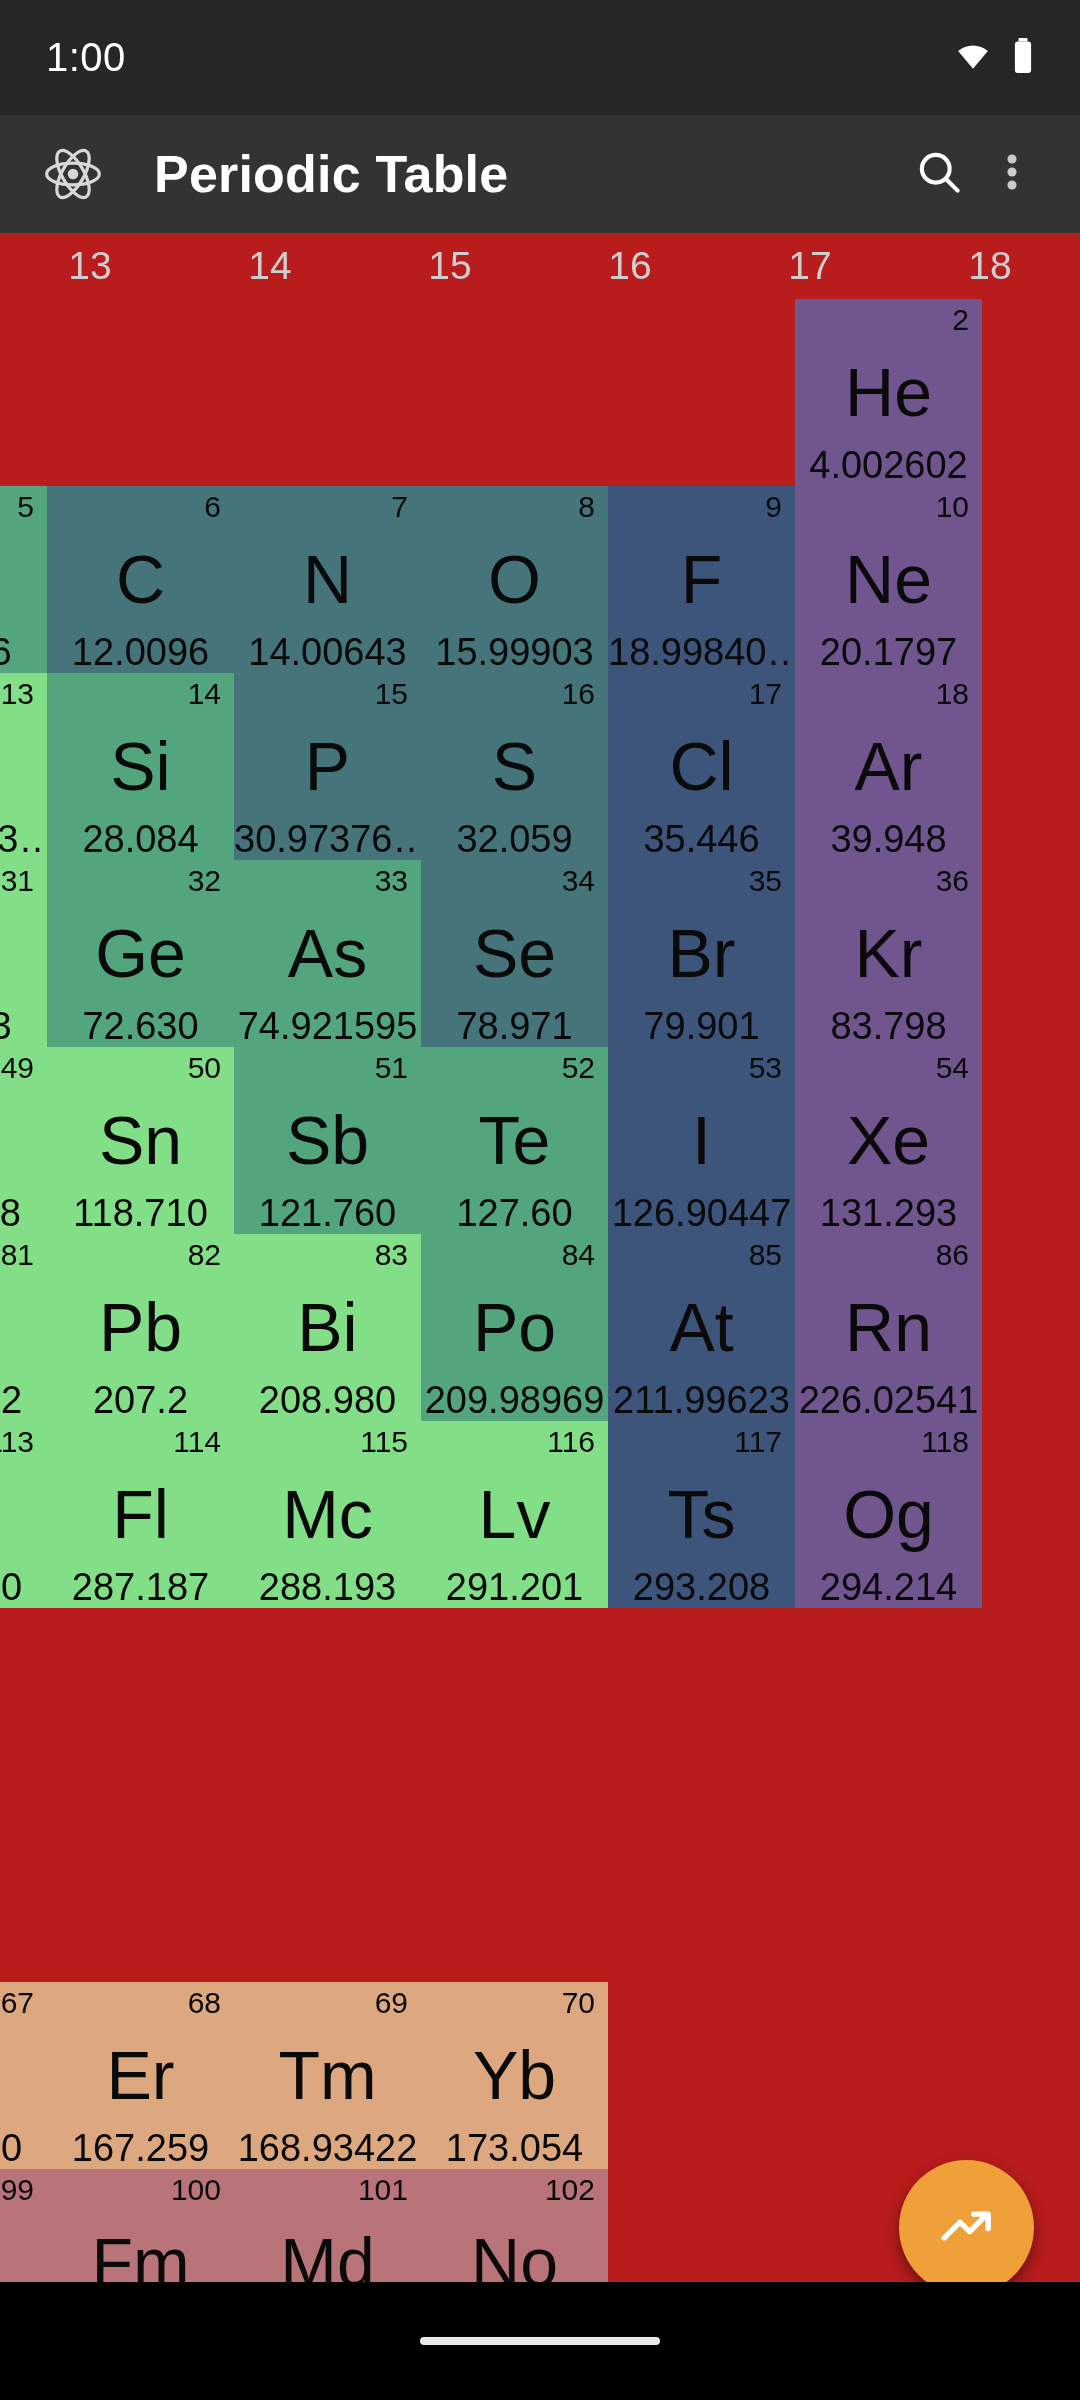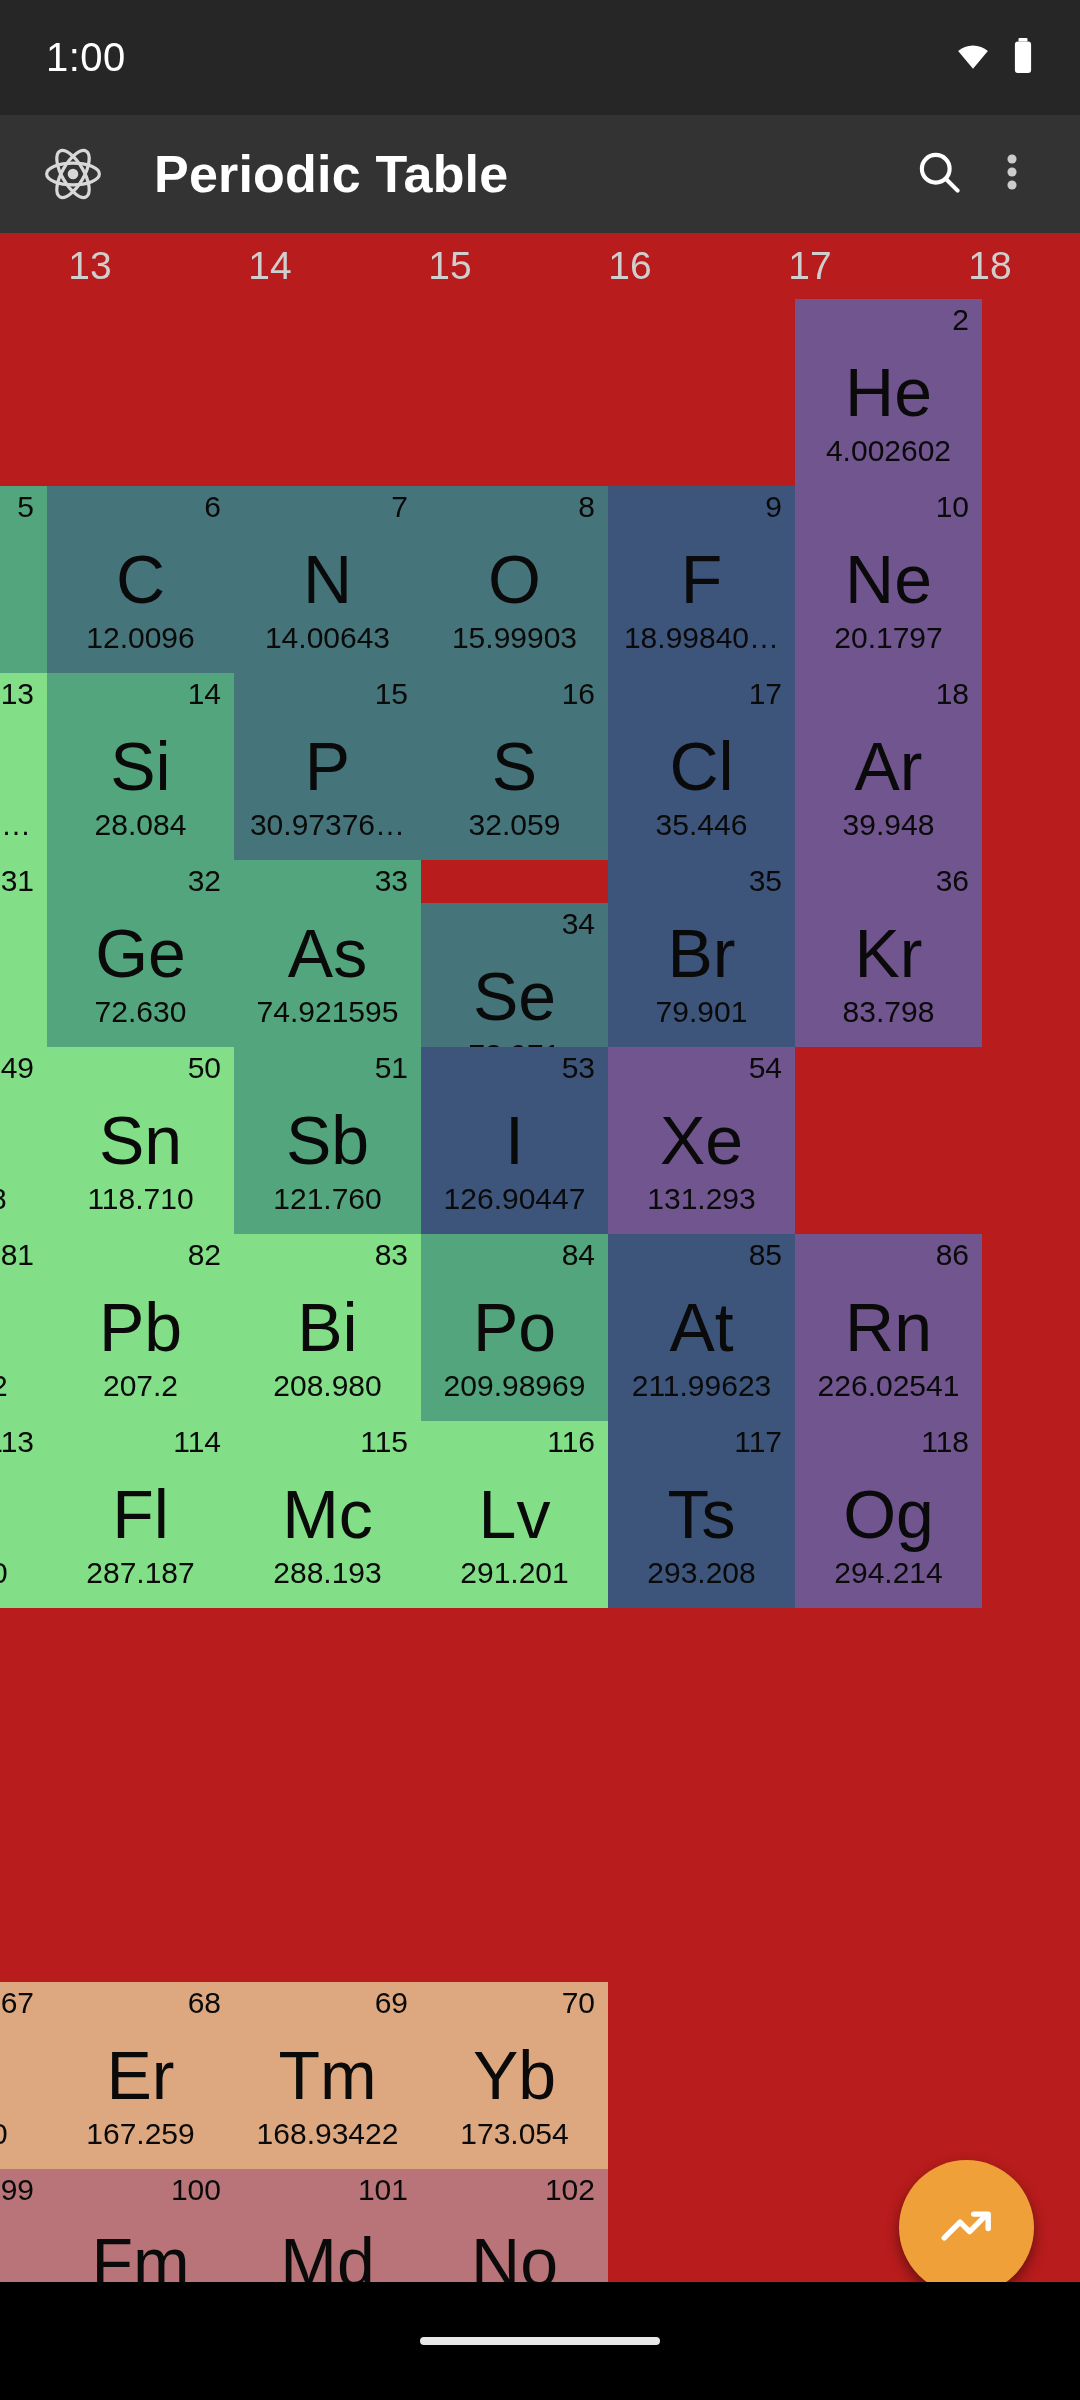--- a/index.html
+++ b/index.html
@@ -55,22 +55,22 @@
   .cell .num{
     position:absolute; top:6px; right:13px;
     font-size:30px; line-height:1;
   }
   .cell .sym{
     position:absolute; top:50%; left:50%;
     transform:translate(-50%,-52%);
     font-size:68px; line-height:1; font-weight:400;
   }
   .cell .mass{
-    position:absolute; bottom:20px; left:0; right:0;
-    text-align:center; font-size:30px; line-height:1;
+    position:absolute; bottom:2px; left:0; right:0;
+    text-align:center; font-size:38px; line-height:1;
   }
 
   .spacer{ height:187px; }
 
   
   .fab{
     position:absolute; right:46px; bottom:105px;
     width:135px; height:135px; border-radius:50%;
     background:#F0A038;
     display:flex; align-items:center; justify-content:center;
@@ -228,21 +228,21 @@
         <div class="cell" style="background: rgb(82, 165, 124);">
           <div class="num">32</div>
           <div class="sym">Ge</div>
           <div class="mass">72.630</div>
         </div>
         <div class="cell" style="background: rgb(82, 165, 124);">
           <div class="num">33</div>
           <div class="sym">As</div>
           <div class="mass">74.921595</div>
         </div>
-        <div class="cell" style="background: rgb(69, 117, 122); margin-top: 43px;">
+        <div class="cell" style="background: rgb(69, 117, 122);">
           <div class="num">34</div>
           <div class="sym">Se</div>
           <div class="mass">78.971</div>
         </div>
         <div class="cell" style="background: rgb(61, 85, 123);">
           <div class="num">35</div>
           <div class="sym">Br</div>
           <div class="mass">79.901</div>
         </div>
         <div class="cell" style="background: rgb(113, 85, 143);">
@@ -258,20 +258,25 @@
         </div>
         <div class="cell" style="background: rgb(130, 222, 135);">
           <div class="num">50</div>
           <div class="sym">Sn</div>
           <div class="mass">118.710</div>
         </div>
         <div class="cell" style="background: rgb(82, 165, 124);">
           <div class="num">51</div>
           <div class="sym">Sb</div>
           <div class="mass">121.760</div>
+        </div>
+        <div class="cell" style="background: rgb(82, 165, 124);">
+          <div class="num">52</div>
+          <div class="sym">Te</div>
+          <div class="mass">127.60</div>
         </div>
         <div class="cell" style="background: rgb(61, 85, 123);">
           <div class="num">53</div>
           <div class="sym">I</div>
           <div class="mass">126.90447</div>
         </div>
         <div class="cell" style="background: rgb(113, 85, 143);">
           <div class="num">54</div>
           <div class="sym">Xe</div>
           <div class="mass">131.293</div>

